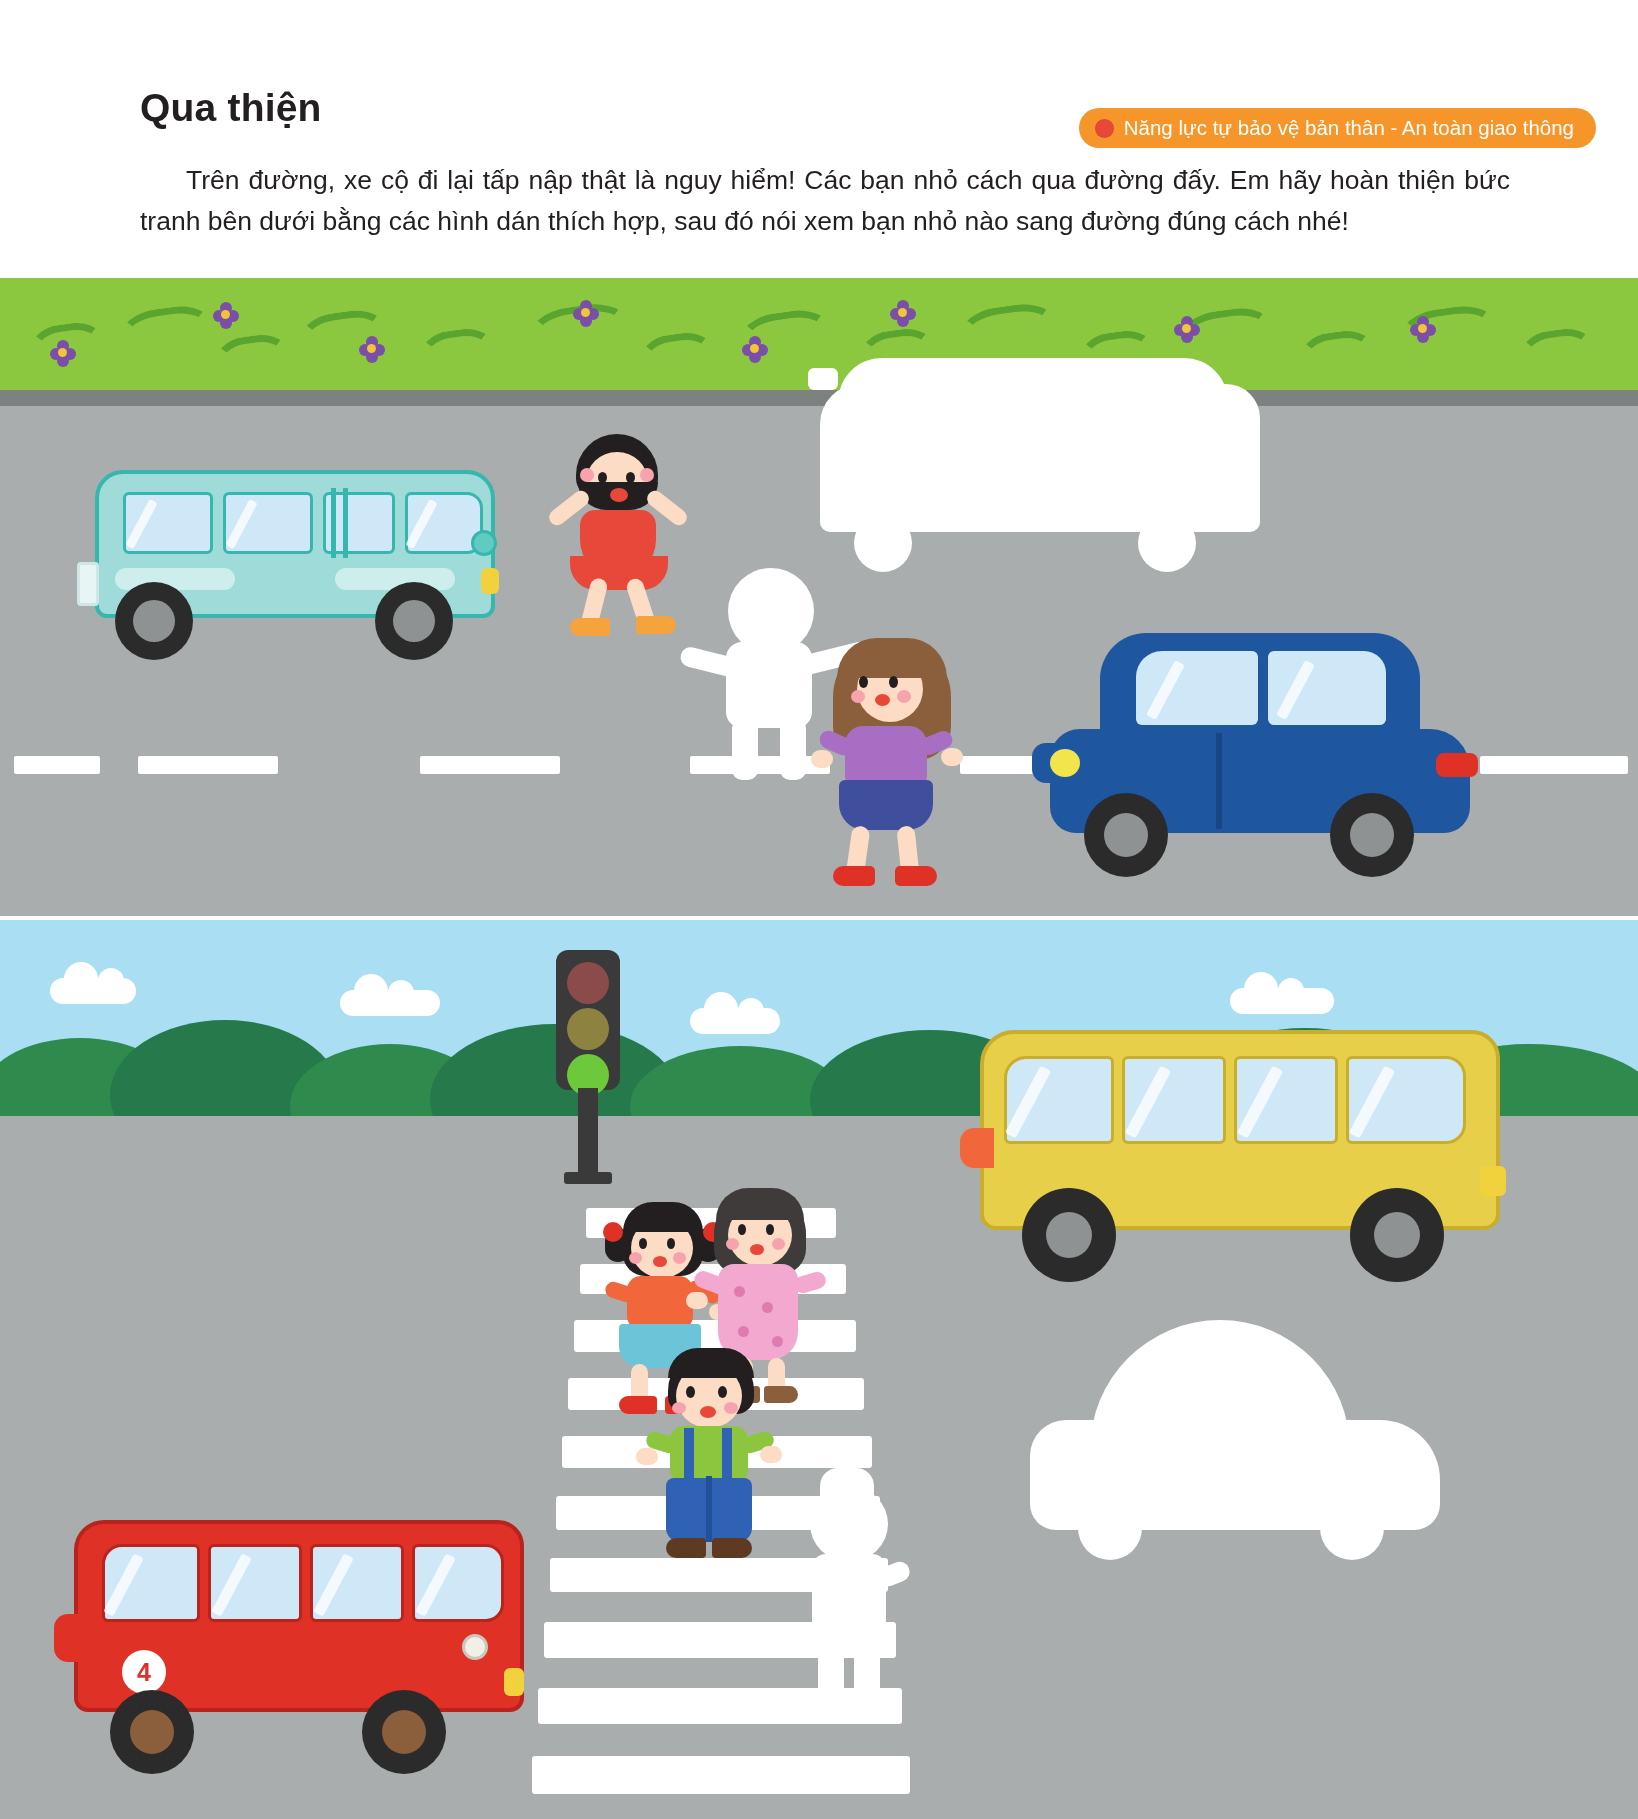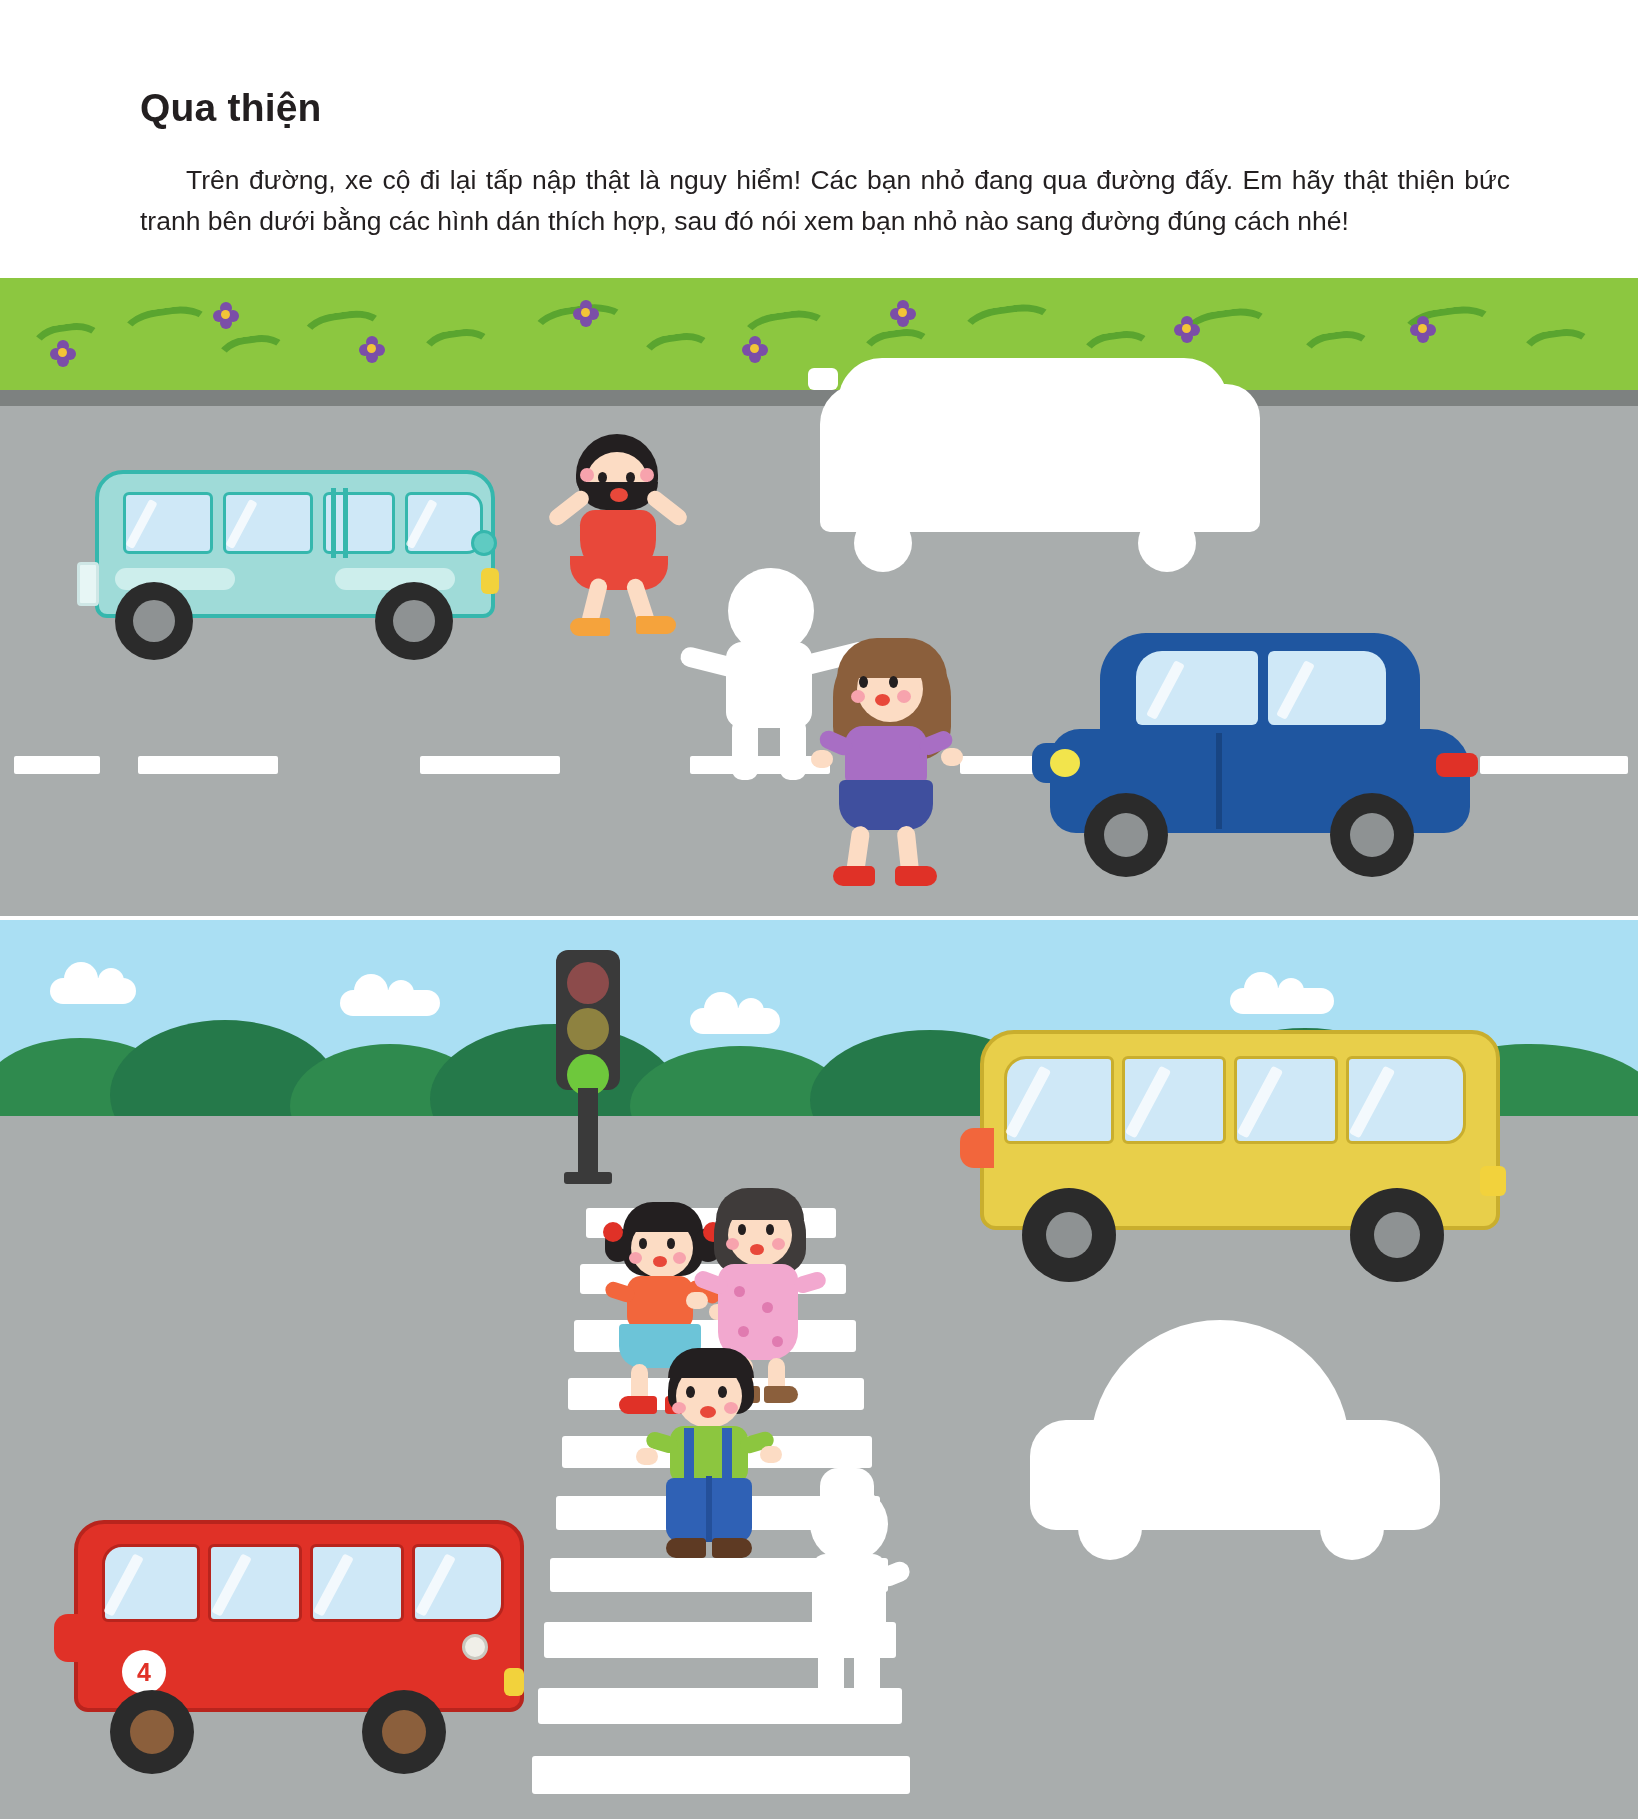--- a/index.html
+++ b/index.html
@@ -110,22 +110,26 @@
   }
 </style>
 </head>
 <body>
 
 <div class="page">
 
   <div class="header">
     <div class="title">Qua thiện</div>
 
-
-    <div class="intro">Trên đường, xe cộ đi lại tấp nập thật là nguy hiểm! Các bạn nhỏ đang qua đường đấy. Em hãy thật thiện bức tranh bên dưới bằng các hình dán thích hợp, sau đó nói xem bạn nhỏ nào sang đường đúng cách nhé!</div>
+    <div class="badge">
+      <span class="dot"></span>
+      <span>Năng lực tự bảo vệ bản thân -  An toàn giao thông</span>
+    </div>
+
+    <div class="intro">Trên đường, xe cộ đi lại tấp nập thật là nguy hiểm! Các bạn nhỏ cách qua đường đấy. Em hãy hoàn thiện bức tranh bên dưới bằng các hình dán thích hợp, sau đó nói xem bạn nhỏ nào sang đường đúng cách nhé!</div>
   </div>
 
   <div class="panel" id="panel-top">
 
     <div class="grass">
       <div class="blade" style="left:30px; top:46px;"></div>
       <div class="blade" style="left:120px; top:30px; width:80px;"></div>
       <div class="blade" style="left:215px; top:58px;"></div>
       <div class="blade" style="left:300px; top:34px; width:74px;"></div>
       <div class="blade" style="left:420px; top:52px;"></div>

